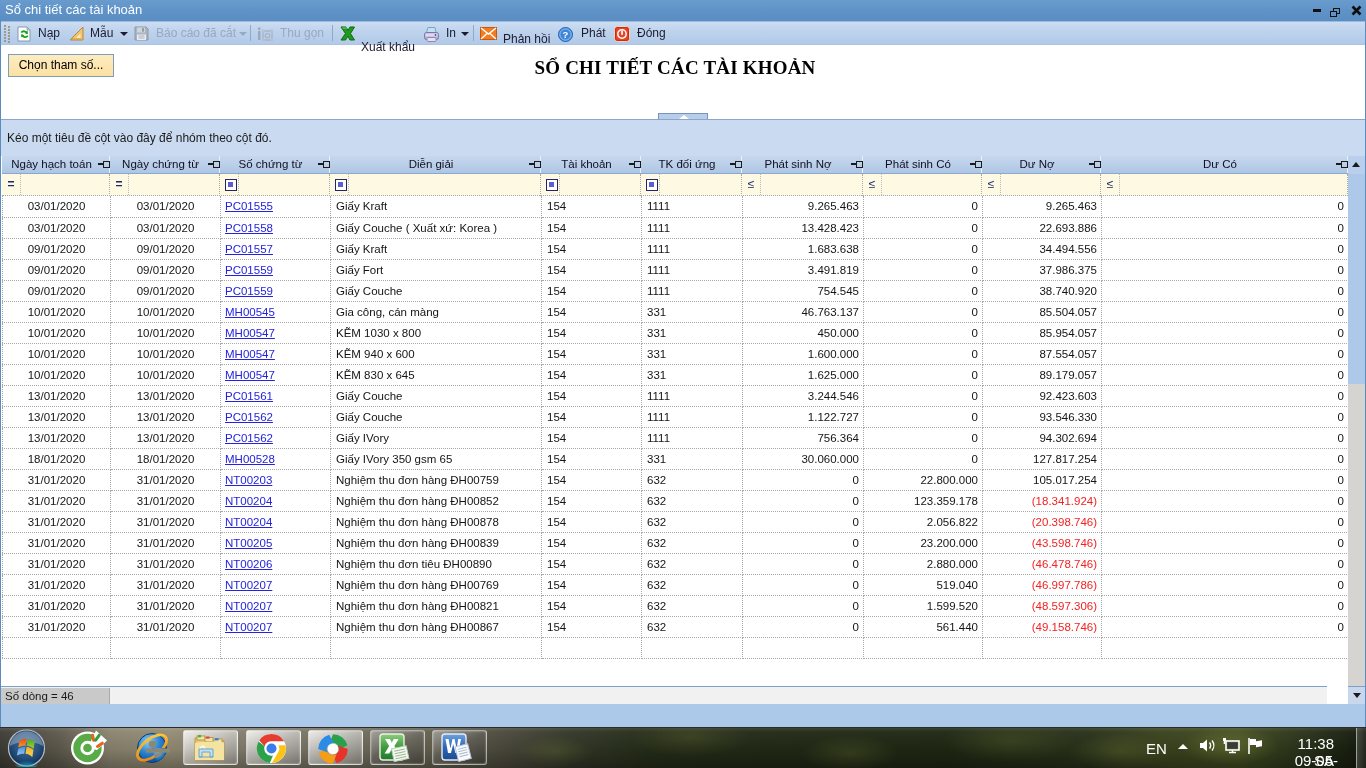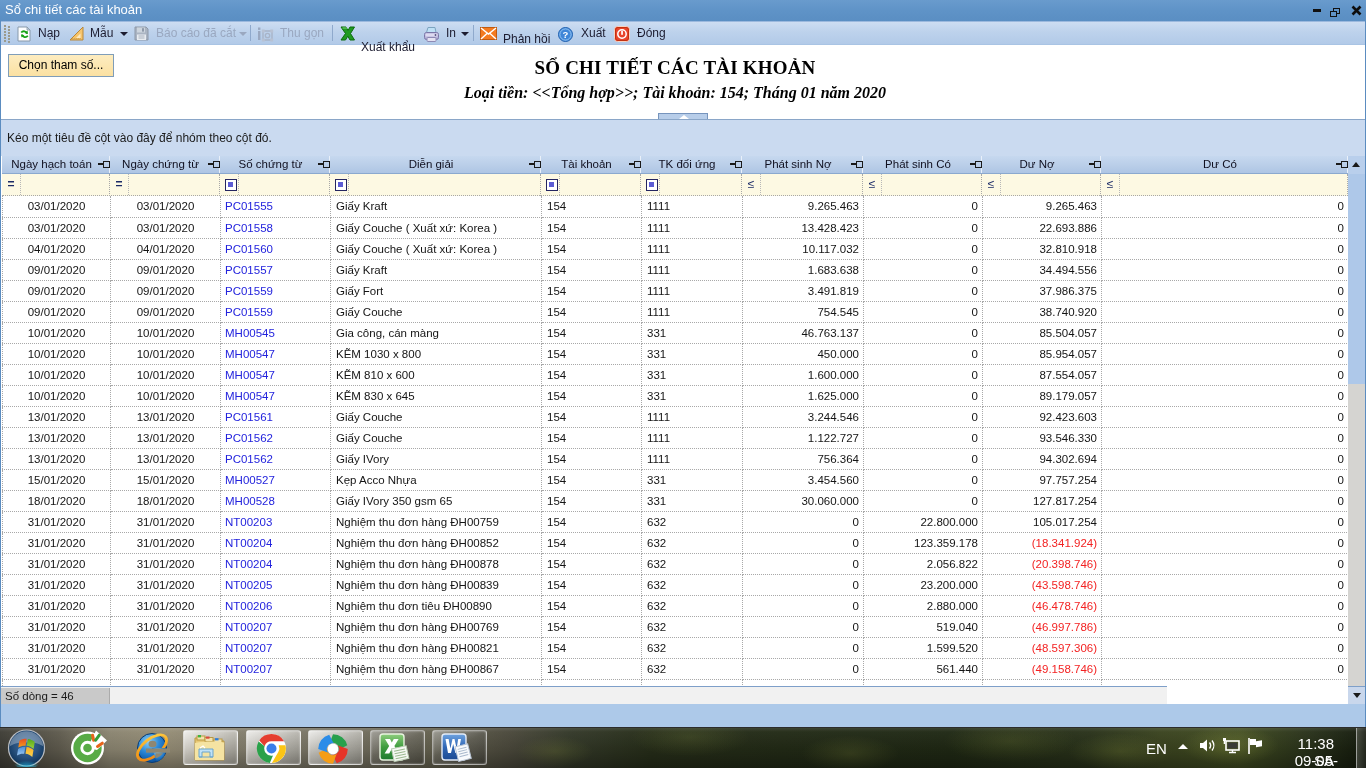--- a/index.html
+++ b/index.html
@@ -34,33 +34,33 @@
 .fc{position:absolute;top:0;height:22px;border-right:1px dotted #a8a8a8}
 .fop{position:absolute;left:0;top:0;width:19px;height:21px;border-right:1px dotted #b8b8b8;color:#1b2a66;font-size:12px;font-weight:bold;text-align:center;line-height:21px}
 .fsq{position:absolute;left:5px;top:5px;width:12px;height:12px;border:1.6px solid #252560;background:#fff}
 .fsq i{position:absolute;left:2px;top:2px;width:5px;height:5px;background:#5c5cd4}
 
 .grid{left:2px;top:196px;width:1346px;height:490px;overflow:hidden}
 table{border-collapse:collapse;table-layout:fixed;width:1346px;border-left:1px dotted #a8a8a8}
 td{height:21px;border-right:1px dotted #a8a8a8;border-bottom:1px dotted #a8a8a8;font-size:11.5px;color:#141414;padding:0 5px;white-space:nowrap;overflow:hidden}
 td.c{text-align:center;padding:0}
 td.r{text-align:right;padding-right:4px}
-td.lk{color:#2323dd;padding-left:4px}
+td.lk{color:#2323dd;text-decoration:underline;padding-left:4px}
 td.neg{color:#f32222}
 .lbord{left:0;top:21px;width:1px;height:706px;background:#5b8cc0}
 .rbord{left:1365px;top:21px;width:1px;height:706px;background:#5b8cc0}
 
 .sbar{left:1348px;top:156px;width:17px;height:548px}
 .sb-up{position:absolute;left:0;top:0;width:17px;height:18px;background:#b9cfec}
 .sb-th{position:absolute;left:0;top:18px;width:17px;height:210px;background:#aec8e9}
 .sb-tr{position:absolute;left:0;top:228px;width:17px;height:302px;background:#d5d4d1}
 .tri-u{position:absolute;width:0;height:0;border-left:4.5px solid transparent;border-right:4.5px solid transparent;border-bottom:5.5px solid #1a1a1a}
 .tri-d{position:absolute;width:0;height:0;border-left:4.5px solid transparent;border-right:4.5px solid transparent;border-top:5.5px solid #1a1a1a}
 
-.status{left:0;top:686px;width:1167px;height:18px;background:#f1f1f1;border-top:1px solid #7e9fc9}
+.status{left:0;top:686px;width:1327px;height:18px;background:#f1f1f1;border-top:1px solid #7e9fc9}
 .stbox{position:absolute;left:0;top:1px;width:110px;height:17px;background:#c9c9c9;border-right:1px solid #ababab;font-size:11.5px;color:#1a1a1a;line-height:16px;padding-left:5px}
 .corner{left:1348px;top:686px;width:18px;height:18px;background:#c9d7ec;border-top:1px solid #7e9fc9}
 .bband{left:0;top:704px;width:1366px;height:23px;background:#adc9e9}
 
 .task{left:0;top:727px;width:1366px;height:41px;background:radial-gradient(55px 22px at 555px 60%,rgba(120,128,58,.30),transparent 70%),radial-gradient(85px 28px at 690px 25%,rgba(105,115,52,.28),transparent 70%),radial-gradient(70px 26px at 850px 65%,rgba(115,122,55,.30),transparent 70%),radial-gradient(95px 30px at 1010px 35%,rgba(108,118,50,.28),transparent 70%),radial-gradient(75px 26px at 1120px 60%,rgba(125,135,60,.30),transparent 70%),radial-gradient(70px 28px at 1230px 45%,rgba(140,150,66,.38),transparent 70%),linear-gradient(90deg,#3e3d36 0px,#5f5b4e 60px,#8a8470 110px,#948c75 170px,#85806f 230px,#767263 330px,#64614f 430px,#4a483b 510px,#333828 570px,#262d19 650px,#222a16 780px,#1f2814 950px,#29321a 1090px,#3a431f 1160px,#3f4a20 1240px,#28311a 1310px,#141a0c 1366px)}
 .task:before{content:"";position:absolute;left:0;top:0;width:1366px;height:1px;background:#0d0d0b}
 .task:after{content:"";position:absolute;left:0;top:0;width:1366px;height:41px;background:linear-gradient(180deg,rgba(255,255,255,.14) 0%,rgba(255,255,255,.03) 12%,rgba(0,0,0,.08) 55%,rgba(0,0,0,.30) 100%)}
 .tbtn{position:absolute;top:3px;width:55px;height:35px;border:1px solid rgba(255,255,255,.5);border-radius:3px;background:linear-gradient(155deg,rgba(255,255,255,.85),rgba(235,235,235,.55) 45%,rgba(150,150,150,.40));box-shadow:inset 0 0 2px rgba(255,255,255,.6);z-index:3}
 .tbtn.dk{background:linear-gradient(155deg,rgba(200,200,200,.55),rgba(120,120,120,.30) 45%,rgba(40,40,40,.35))}
 .tray{position:absolute;color:#fff;font-size:15px;z-index:3}
@@ -94,21 +94,21 @@
 <div class="ti tgrey" style="left:156px;top:22px">Báo cáo đã cắt</div>
 <div class="darr darrg" style="left:239px;top:32px"></div>
 <div class="sep" style="left:250px;top:25px"></div>
 <div class="ti tgrey" style="left:280px;top:22px">Thu gọn</div>
 <div class="sep" style="left:332px;top:25px"></div>
 <div class="ti" style="left:361px;top:36px">Xuất khẩu</div>
 <div class="ti" style="left:446px;top:22px">In</div>
 <div class="darr" style="left:461px;top:32px"></div>
 <div class="sep" style="left:473px;top:25px"></div>
 <div class="ti" style="left:503px;top:28px">Phản hồi</div>
-<div class="ti" style="left:581px;top:22px">Xuất</div>
+<div class="ti" style="left:581px;top:22px">Phát</div>
 <div class="ti" style="left:637px;top:22px">Đóng</div>
 <svg style="left:17px;top:26px" width="15" height="16" viewBox="0 0 15 16">
 <path d="M1 1h9l3 3v11H1z" fill="#fdfeff" stroke="#8899aa" stroke-width="1"></path>
 <path d="M10 1l3 3h-3z" fill="#cdd9e6" stroke="#8899aa" stroke-width="0.8"></path>
 <path d="M4.2 6.5a3.4 3.4 0 0 1 5.9 1.2" fill="none" stroke="#17a317" stroke-width="1.8"></path>
 <path d="M10.8 9.8a3.4 3.4 0 0 1-5.9-1.0" fill="none" stroke="#17a317" stroke-width="1.8"></path>
 <path d="M10.6 4.6l0.2 3.4-3.2-1.1z" fill="#17a317"></path>
 <path d="M4.4 11.6l-0.2-3.4 3.2 1.1z" fill="#17a317"></path>
     </svg>
 <svg style="left:69px;top:27px" width="15" height="14" viewBox="0 0 15 14">
@@ -154,21 +154,20 @@
 <text x="7.5" y="11" text-anchor="middle" font-family="Liberation Sans" font-size="9.5" font-weight="bold" fill="#fff">?</text>
     </svg>
 <svg style="left:614px;top:26px" width="16" height="16" viewBox="0 0 16 16">
 <rect x="0.5" y="0.5" width="15" height="15" rx="3" fill="#e8442a" stroke="#f8d0c0"></rect>
 <rect x="1.5" y="1.5" width="13" height="13" rx="2.4" fill="none" stroke="#c23010"></rect>
 <circle cx="8" cy="8" r="4.2" fill="none" stroke="#fff" stroke-width="1.5"></circle>
 <rect x="7.2" y="4.8" width="1.7" height="4" fill="#fff"></rect>
     </svg>
     <div class="abs btnp">Chọn tham số...</div>
 <div class="abs rtitle">SỔ CHI TIẾT CÁC TÀI KHOẢN</div>
-<div class="abs rsub">Loại tiền: &lt;&lt;Tổng hợp&gt;&gt;; Tài khoản: 154; Tháng 01 năm 2020</div>
 <div class="abs ctab">
       <i></i>
     </div>
 <div class="abs gh">
       <div class="hc" style="left:0px;width:108px">Ngày hạch toán<span class="pin" style="left:96px">
           <b></b>
           <u></u>
         </span></div>
       <div class="hc" style="left:108px;width:110px">Ngày chứng từ<span class="pin" style="left:98px">
           <b></b>
@@ -289,32 +288,20 @@
             <td class="lk">PC01558</td>
             <td>Giấy Couche ( Xuất xứ: Korea )</td>
             <td>154</td>
             <td>1111</td>
             <td class="r">13.428.423</td>
             <td class="r">0</td>
             <td class="r">22.693.886</td>
             <td class="r">0</td>
           </tr>
           <tr>
-            <td class="c">04/01/2020</td>
-            <td class="c">04/01/2020</td>
-            <td class="lk">PC01560</td>
-            <td>Giấy Couche ( Xuất xứ: Korea )</td>
-            <td>154</td>
-            <td>1111</td>
-            <td class="r">10.117.032</td>
-            <td class="r">0</td>
-            <td class="r">32.810.918</td>
-            <td class="r">0</td>
-          </tr>
-          <tr>
             <td class="c">09/01/2020</td>
             <td class="c">09/01/2020</td>
             <td class="lk">PC01557</td>
             <td>Giấy Kraft</td>
             <td>154</td>
             <td>1111</td>
             <td class="r">1.683.638</td>
             <td class="r">0</td>
             <td class="r">34.494.556</td>
             <td class="r">0</td>
@@ -364,21 +351,21 @@
             <td>331</td>
             <td class="r">450.000</td>
             <td class="r">0</td>
             <td class="r">85.954.057</td>
             <td class="r">0</td>
           </tr>
           <tr>
             <td class="c">10/01/2020</td>
             <td class="c">10/01/2020</td>
             <td class="lk">MH00547</td>
-            <td>KẼM 810 x 600</td>
+            <td>KẼM 940 x 600</td>
             <td>154</td>
             <td>331</td>
             <td class="r">1.600.000</td>
             <td class="r">0</td>
             <td class="r">87.554.057</td>
             <td class="r">0</td>
           </tr>
           <tr>
             <td class="c">10/01/2020</td>
             <td class="c">10/01/2020</td>
@@ -418,32 +405,20 @@
           <tr>
             <td class="c">13/01/2020</td>
             <td class="c">13/01/2020</td>
             <td class="lk">PC01562</td>
             <td>Giấy IVory</td>
             <td>154</td>
             <td>1111</td>
             <td class="r">756.364</td>
             <td class="r">0</td>
             <td class="r">94.302.694</td>
-            <td class="r">0</td>
-          </tr>
-          <tr>
-            <td class="c">15/01/2020</td>
-            <td class="c">15/01/2020</td>
-            <td class="lk">MH00527</td>
-            <td>Kẹp Acco Nhựa</td>
-            <td>154</td>
-            <td>331</td>
-            <td class="r">3.454.560</td>
-            <td class="r">0</td>
-            <td class="r">97.757.254</td>
             <td class="r">0</td>
           </tr>
           <tr>
             <td class="c">18/01/2020</td>
             <td class="c">18/01/2020</td>
             <td class="lk">MH00528</td>
             <td>Giấy IVory 350 gsm 65</td>
             <td>154</td>
             <td>331</td>
             <td class="r">30.060.000</td>

